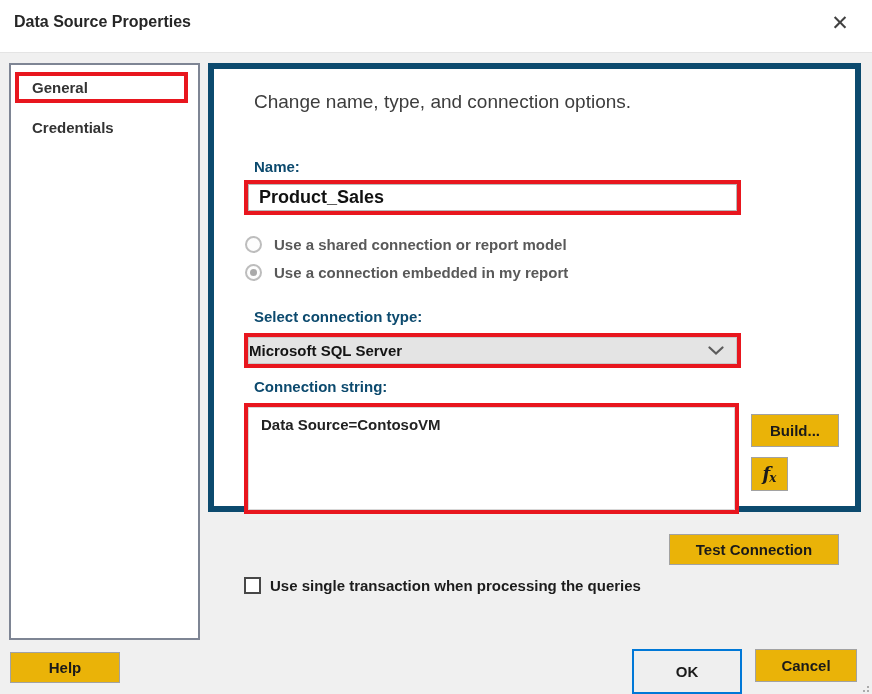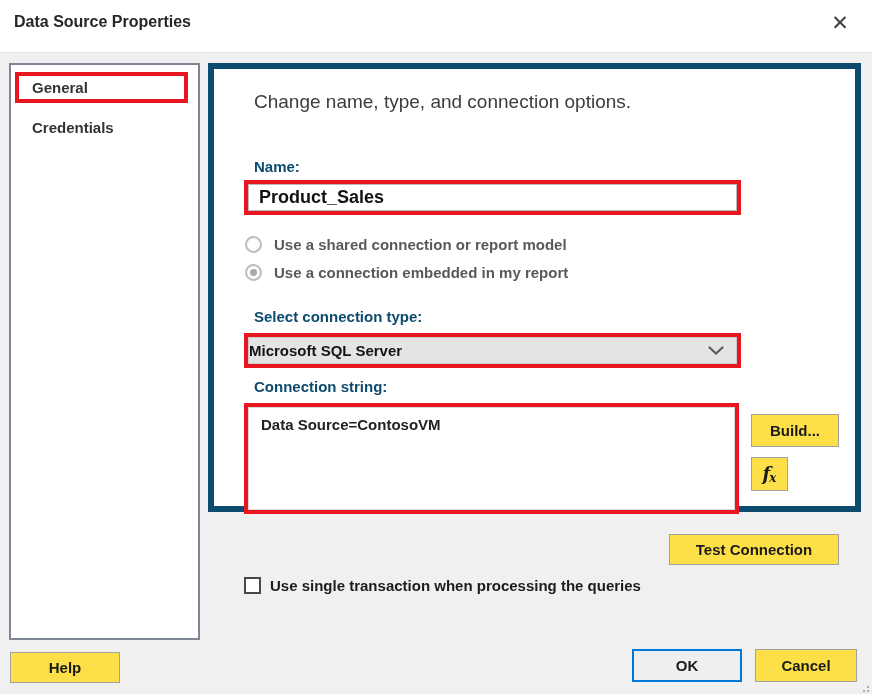--- a/index.html
+++ b/index.html
@@ -73,38 +73,38 @@
   }
   .combo-text{font-size:15px;font-weight:600;color:#141414;flex:1;}
   .combo-chevron{margin-right:12px;flex:none;display:flex;}
   .connstr-frame{left:30px;top:334px;width:495px;height:111px;}
   .conn-textarea{
     width:100%;height:100%;border:1px solid #d7d7d7;outline:none;resize:none;
     font-family:inherit;font-size:15px;font-weight:600;color:#222;
     padding:8px 0 12px 12px;background:#fff;overflow:hidden;
   }
   .btn{
-    position:absolute;background:#fde047;border:1px solid #a2a2a2;
+    position:absolute;background:#eab308;border:1px solid #a2a2a2;
     font-family:inherit;font-size:15px;font-weight:600;color:#1a1a1a;
     display:flex;align-items:center;justify-content:center;cursor:pointer;
   }
   .build-btn{left:537px;top:345px;width:88px;height:33px;}
   .fx-btn{left:537px;top:388px;width:37px;height:34px;}
   .fx-f{font-family:"DejaVu Serif","Liberation Serif",serif;font-style:italic;font-weight:700;font-size:18px;line-height:1;}
   .fx-x{font-family:"DejaVu Serif","Liberation Serif",serif;font-style:italic;font-weight:700;font-size:12px;line-height:1;margin-top:7px;margin-left:-1px;}
   .test-btn{left:455px;top:465px;width:170px;height:31px;}
   .check-row{
     position:absolute;left:30px;top:508px;display:flex;align-items:center;gap:9px;cursor:pointer;
   }
   .checkbox{
     width:17px;height:17px;border:2px solid #484848;background:#fff;flex:none;
   }
   .check-label{font-size:15px;font-weight:600;color:#1c1c1c;}
   .help-btn{left:10px;top:652px;width:110px;height:31px;}
-  .ok-btn{left:632px;top:649px;width:110px;height:33px;border:2px solid var(--focus);background:#efefef;}
+  .ok-btn{left:632px;top:649px;width:110px;height:45px;border:2px solid var(--focus);background:#efefef;}
   .cancel-btn{left:755px;top:649px;width:102px;height:33px;}
   .resize-grip{
     position:absolute;right:3px;bottom:2px;width:10px;height:10px;
   }
   .resize-grip span{
     position:absolute;width:2px;height:2px;background:#ababab;
   }
   .resize-grip .d1{right:0;bottom:0;}
   .resize-grip .d2{right:4px;bottom:0;}
   .resize-grip .d3{right:0;bottom:4px;}

